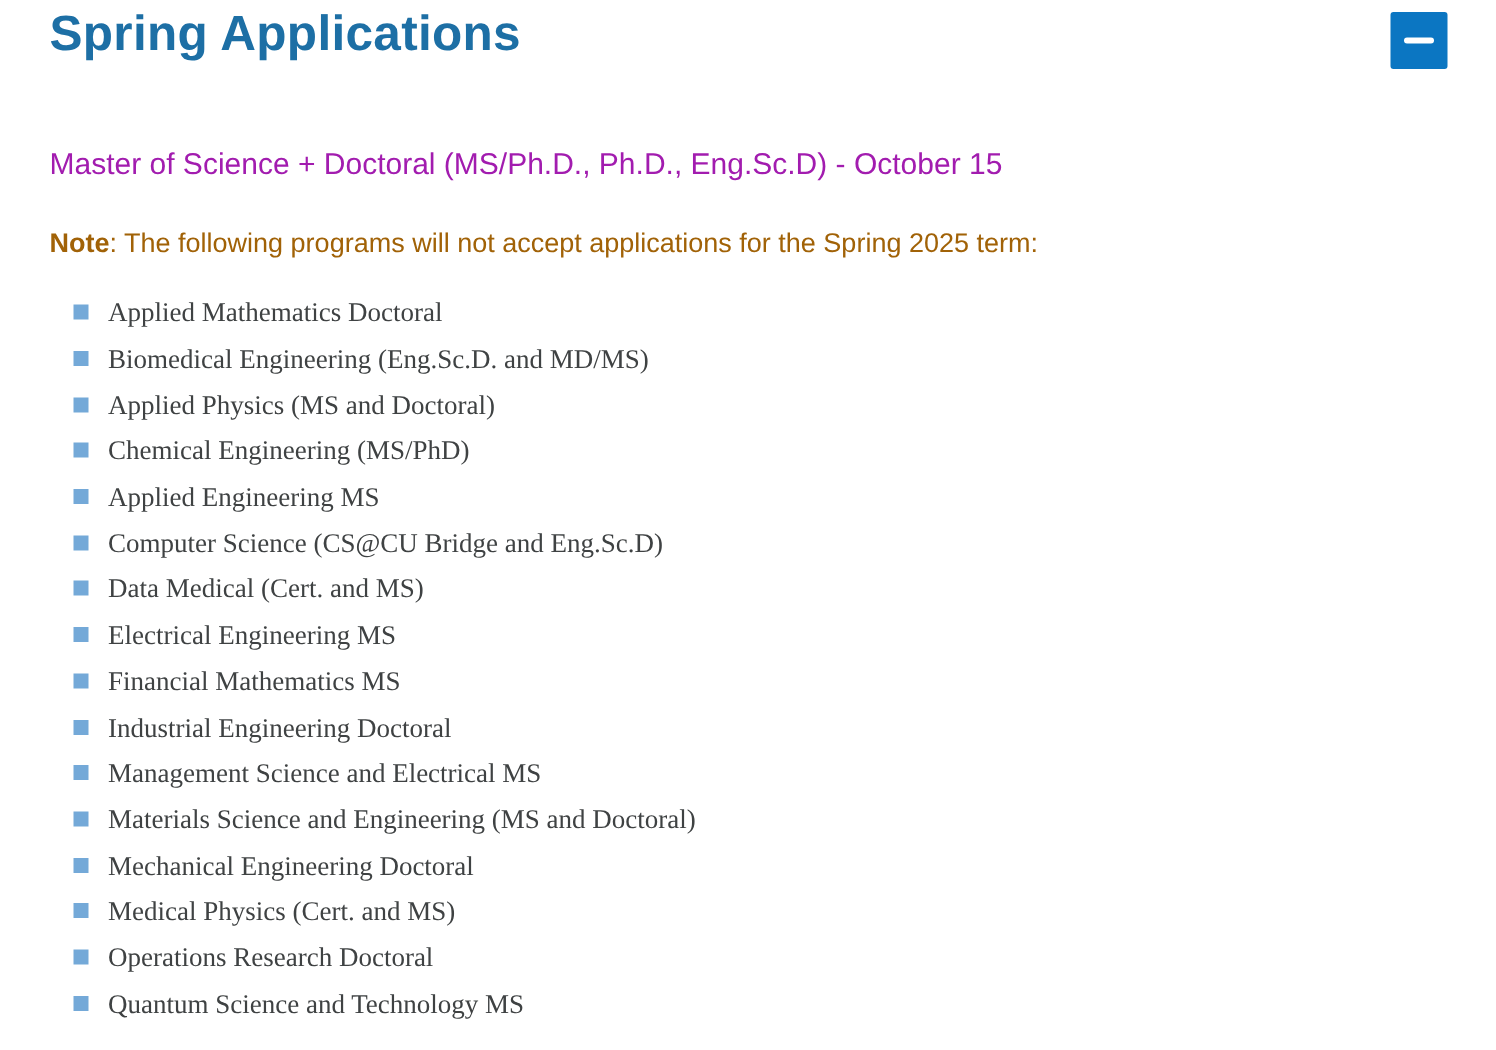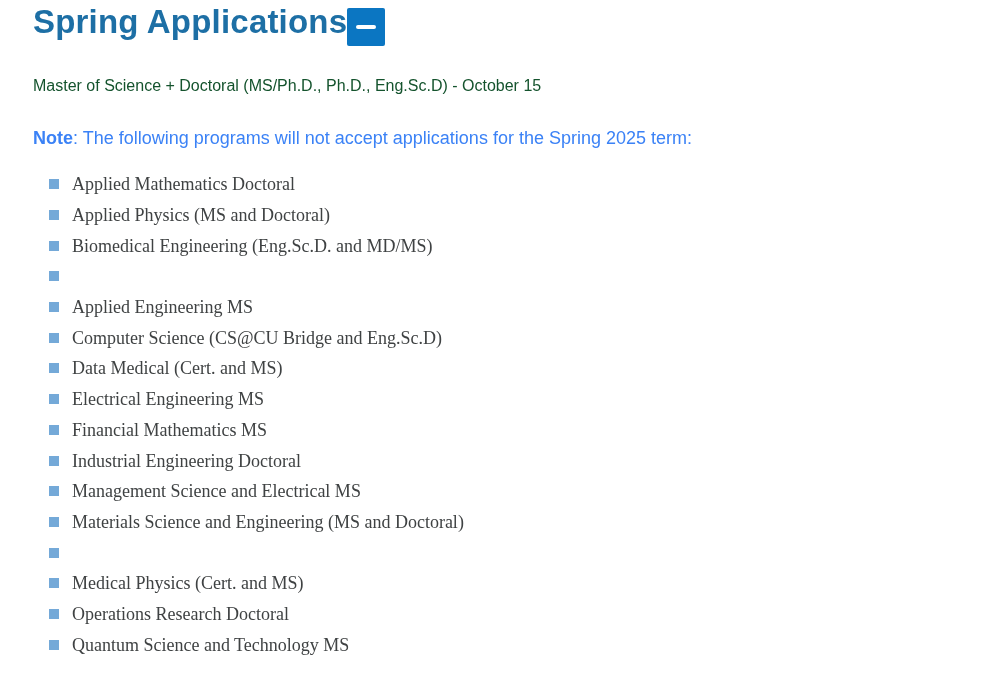--- a/index.html
+++ b/index.html
@@ -12,21 +12,21 @@
     height: 700px;
     overflow: hidden;
     font-family: "Liberation Sans", sans-serif;
     color: #3f4243;
   }
   .accordion {
     padding: 2px 32px 0 33px;
   }
   .accordion-header {
     display: flex;
-    justify-content: flex-start;
+    justify-content: space-between;
     align-items: flex-start;
   }
   .accordion-title {
     margin: 0;
     font-size: 33px;
     line-height: 1.2;
     font-weight: 600;
     letter-spacing: 0.2px;
     color: #1d6fa5;
   }
@@ -45,30 +45,30 @@
     flex: 0 0 auto;
   }
   .minus-bar {
     display: block;
     width: 20px;
     height: 4px;
     background: #ffffff;
     border-radius: 2px;
   }
   .deadline-line {
-    margin: 28px 0 0;
-    font-size: 16px;
+    margin: 52px 0 0;
+    font-size: 20px;
     line-height: 24px;
-    color: #14532d;
+    color: #a21caf;
   }
   .note-line {
     margin: 28px 0 0;
     font-size: 18px;
     line-height: 24px;
-    color: #3b82f6;
+    color: #a16207;
   }
   .note-label {
     font-weight: 700;
   }
   ul.program-list {
     list-style: none;
     margin: 19px 0 0;
     padding: 0 0 0 16px;
   }
   ul.program-list li {
@@ -105,28 +105,29 @@
 
   <p class="note-line"><span class="note-label">Note</span><span>: The following programs will not accept applications for the Spring 2025 term:</span></p>
 
   <ul class="program-list">
     <li>
         <span class="bullet"></span>
         <span>Applied Mathematics Doctoral</span>
       </li>
     <li>
         <span class="bullet"></span>
+        <span>Biomedical Engineering (Eng.Sc.D. and MD/MS)</span>
+      </li>
+    <li>
+        <span class="bullet"></span>
         <span>Applied Physics (MS and Doctoral)</span>
       </li>
     <li>
         <span class="bullet"></span>
-        <span>Biomedical Engineering (Eng.Sc.D. and MD/MS)</span>
-      </li>
-    <li>
-        <span class="bullet"></span>
+        <span>Chemical Engineering (MS/PhD)</span>
       </li>
     <li>
         <span class="bullet"></span>
         <span>Applied Engineering MS</span>
       </li>
     <li>
         <span class="bullet"></span>
         <span>Computer Science (CS@CU Bridge and Eng.Sc.D)</span>
       </li>
     <li>
@@ -148,20 +149,21 @@
     <li>
         <span class="bullet"></span>
         <span>Management Science and Electrical MS</span>
       </li>
     <li>
         <span class="bullet"></span>
         <span>Materials Science and Engineering (MS and Doctoral)</span>
       </li>
     <li>
         <span class="bullet"></span>
+        <span>Mechanical Engineering Doctoral</span>
       </li>
     <li>
         <span class="bullet"></span>
         <span>Medical Physics (Cert. and MS)</span>
       </li>
     <li>
         <span class="bullet"></span>
         <span>Operations Research Doctoral</span>
       </li>
     <li>

